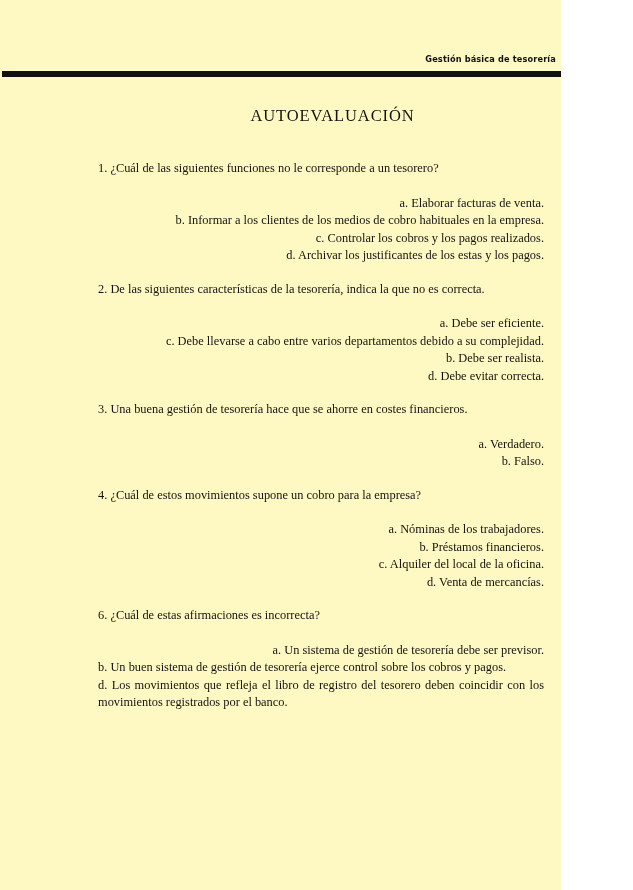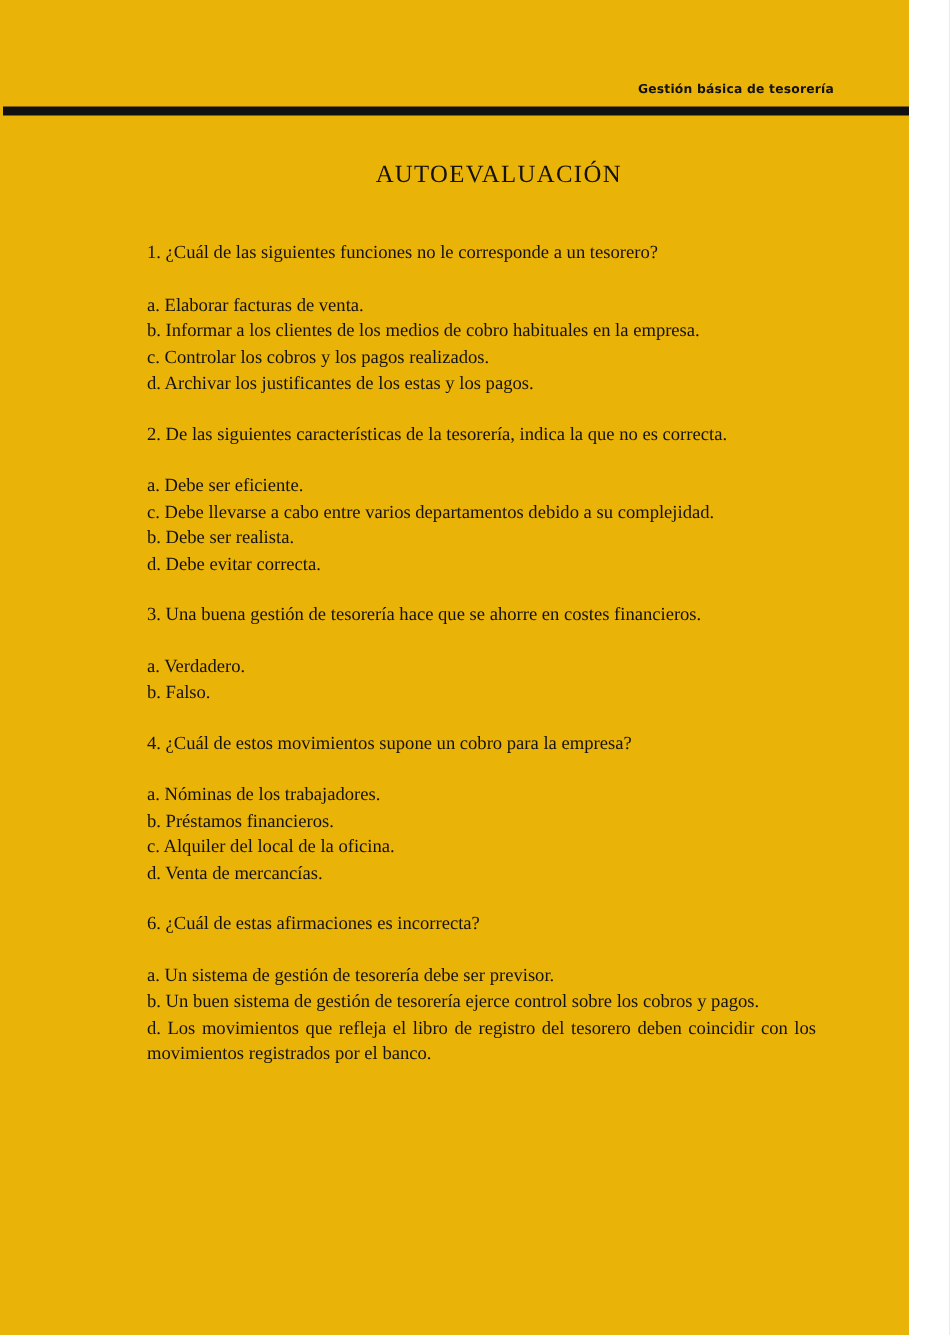--- a/index.html
+++ b/index.html
@@ -2,23 +2,23 @@
 <html><head>
 <meta charset="utf-8">
 <style>
   html, body {
     margin: 0;
     padding: 0;
     background: #ffffff;
   }
   .page {
     position: relative;
-    width: 606px;
+    width: 561px;
     height: 890px;
-    background: #eab308;
+    background: #fef9c3;
     overflow: hidden;
     font-family: "Liberation Serif", "DejaVu Serif", serif;
     color: #1a1a1a;
   }
 
   
   .running-head {
     position: absolute;
     left: 0;
     top: 54px;
@@ -79,21 +79,21 @@
   }
   .option {
     font-size: 12.4px;
     line-height: 17.5px;
     color: #15120f;
     text-align: justify;
     text-justify: inter-word;
     margin: 0;
   }
   .option.single {
-    text-align: left;
+    text-align: right;
   }
 
   
   .folio {
     position: absolute;
     left: 0;
     top: 872px;
     width: 633px;
     text-align: right;
     font-family: "DejaVu Sans", "Liberation Sans", sans-serif;

